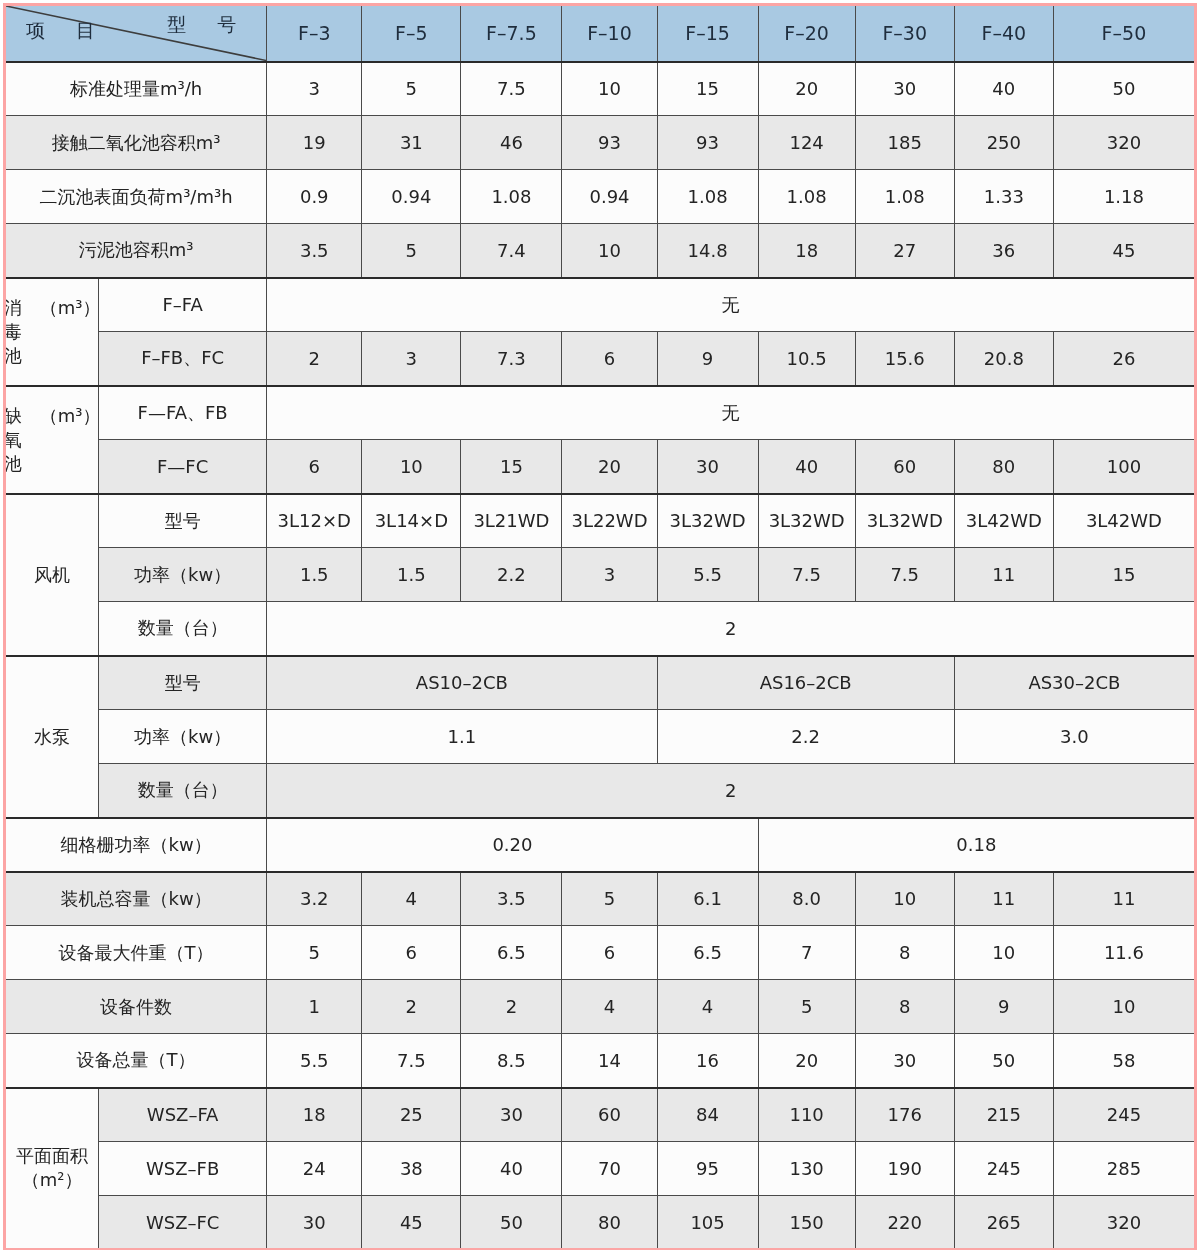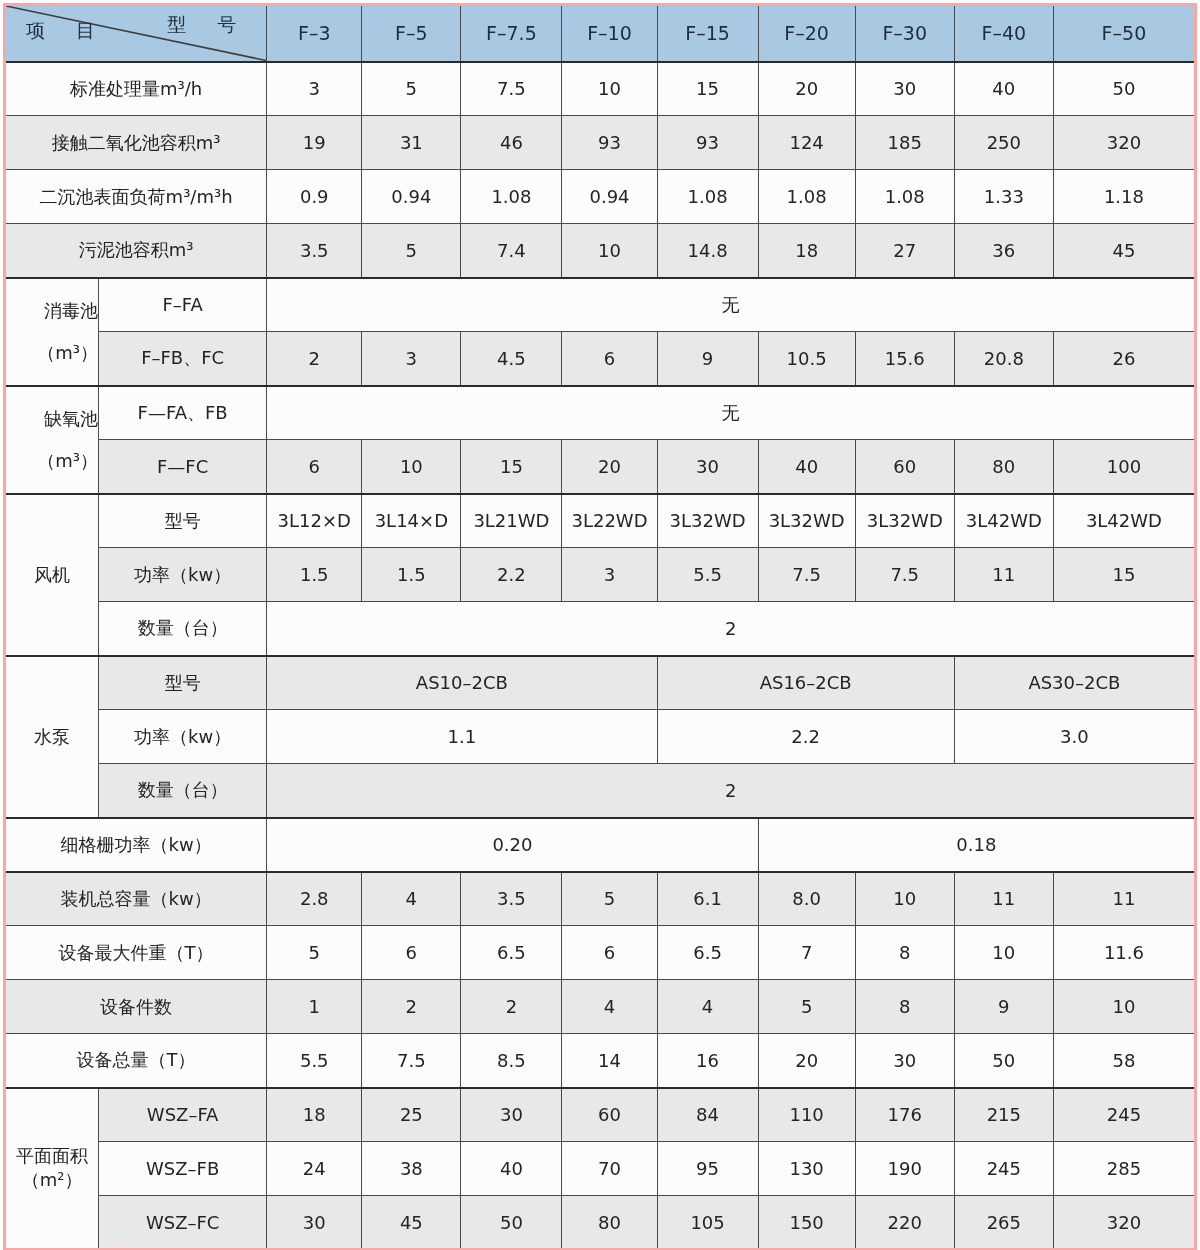--- a/index.html
+++ b/index.html
@@ -12,21 +12,21 @@
   tr.hdr td{background:#a9c9e2;color:#1f2d3d;font-size:19px;}
   tr.w td{background:#fcfcfc;}
   tr.g td{background:#e8e8e8;}
   td.grp{background:#fcfcfc !important;}
   tr.sec td{border-top:2px solid #2a2a2a;}
   tr.hdr td{border-bottom:2px solid #2a2a2a;}
   .corner{position:relative;padding:0;}
   .corner svg{position:absolute;top:0;left:0;width:100%;height:100%;display:block;}
   .c-top{position:absolute;top:6px;right:24px;letter-spacing:6px;}
   .c-bot{position:absolute;bottom:17px;left:20px;letter-spacing:6px;}
-  .g2{display:flex;flex-direction:column;align-items:flex-end;justify-content:center;gap:18px;}
+  .g2{display:flex;flex-direction:row;align-items:flex-start;justify-content:center;gap:18px;}
   .g3{display:flex;flex-direction:column;align-items:center;justify-content:center;}
 </style>
 </head>
 <body>
 
 <div class="wrap">
 <table>
 <colgroup>
   <col style="width:94px">
         <col style="width:168px">
@@ -120,21 +120,21 @@
               <span>（m³）</span>
             </div>
   </td>
   <td>F–FA</td>
   <td colspan="9">无</td>
 </tr>
 <tr class="g">
   <td>F–FB、FC</td>
   <td>2</td>
   <td>3</td>
-  <td>4.5</td>
+  <td>7.3</td>
   <td>6</td>
   <td>9</td>
   <td>10.5</td>
   <td>15.6</td>
   <td>20.8</td>
   <td>26</td>
 </tr>
 
 <tr class="w sec">
   <td class="grp" rowspan="2">
@@ -208,21 +208,21 @@
 </tr>
 
 <tr class="w sec">
   <td colspan="2">细格栅功率（kw）</td>
   <td colspan="5">0.20</td>
   <td colspan="4">0.18</td>
 </tr>
 
 <tr class="g sec">
   <td colspan="2">装机总容量（kw）</td>
-  <td>2.8</td>
+  <td>3.2</td>
   <td>4</td>
   <td>3.5</td>
   <td>5</td>
   <td>6.1</td>
   <td>8.0</td>
   <td>10</td>
   <td>11</td>
   <td>11</td>
 </tr>
 

